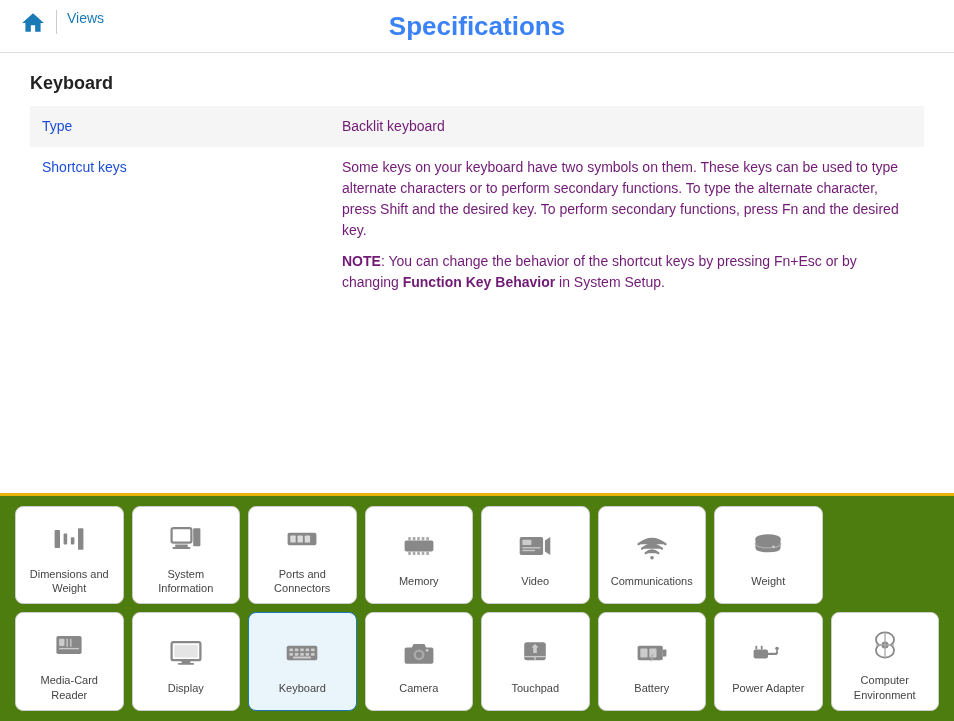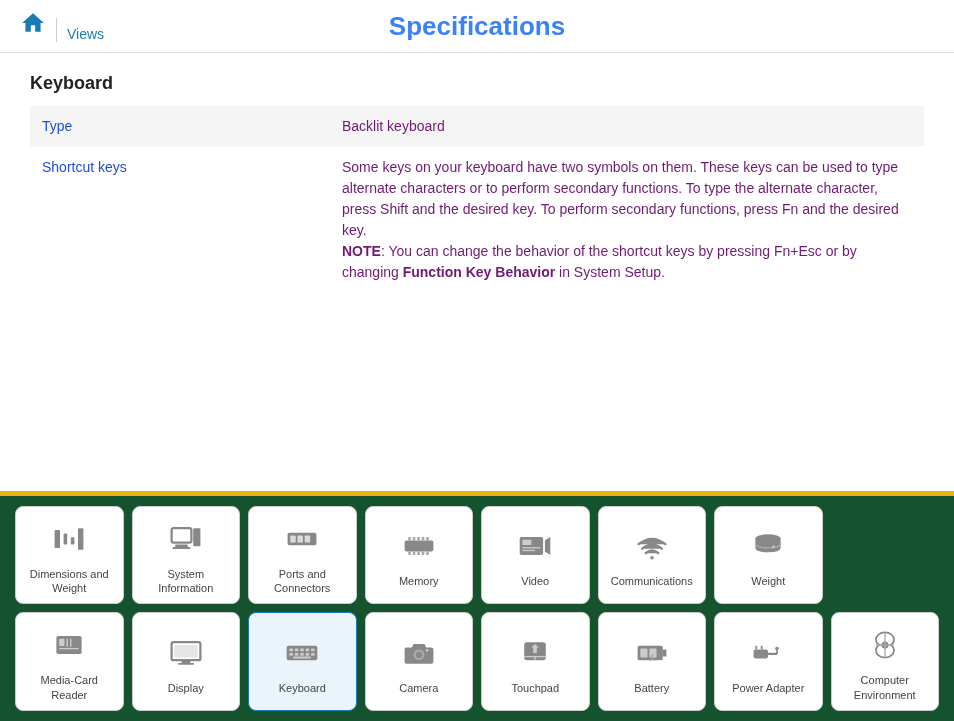--- a/index.html
+++ b/index.html
@@ -8,21 +8,21 @@
     
     .header {
       display: flex;
       align-items: center;
       padding: 10px 20px;
       border-bottom: 1px solid #ddd;
       position: relative;
     }
     .header-nav {
       display: flex;
-      align-items: flex-end;
+      align-items: flex-start;
       gap: 10px;
     }
     .home-icon {
       color: #1a7ab5;
       font-size: 22px;
     }
     .divider-v {
       width: 1px;
       height: 24px;
       background: #ccc;
@@ -69,37 +69,38 @@
       line-height: 1.5;
     }
     .spec-table td:first-child {
       width: 300px;
       color: #1d4ed8;
     }
     .spec-table td:last-child {
       color: #701a75;
     }
     .note-text {
+      margin-top: 10px;
       line-height: 1.5;
     }
     .note-bold {
       font-weight: bold;
     }
     .fn-bold {
       font-weight: bold;
     }
 
     
     .bottom-nav {
       position: absolute;
       bottom: 0;
       left: 0;
       right: 0;
-      background: #14532d;
-      border-top: 5px solid #eab308;
+      background: #4d7c0f;
+      border-top: 3px solid #eab308;
       padding: 10px 15px;
     }
     .nav-grid {
       display: grid;
       grid-template-columns: repeat(8, 1fr);
       gap: 8px;
     }
     .nav-item {
       border: 1px solid #ccc;
       border-radius: 8px;

